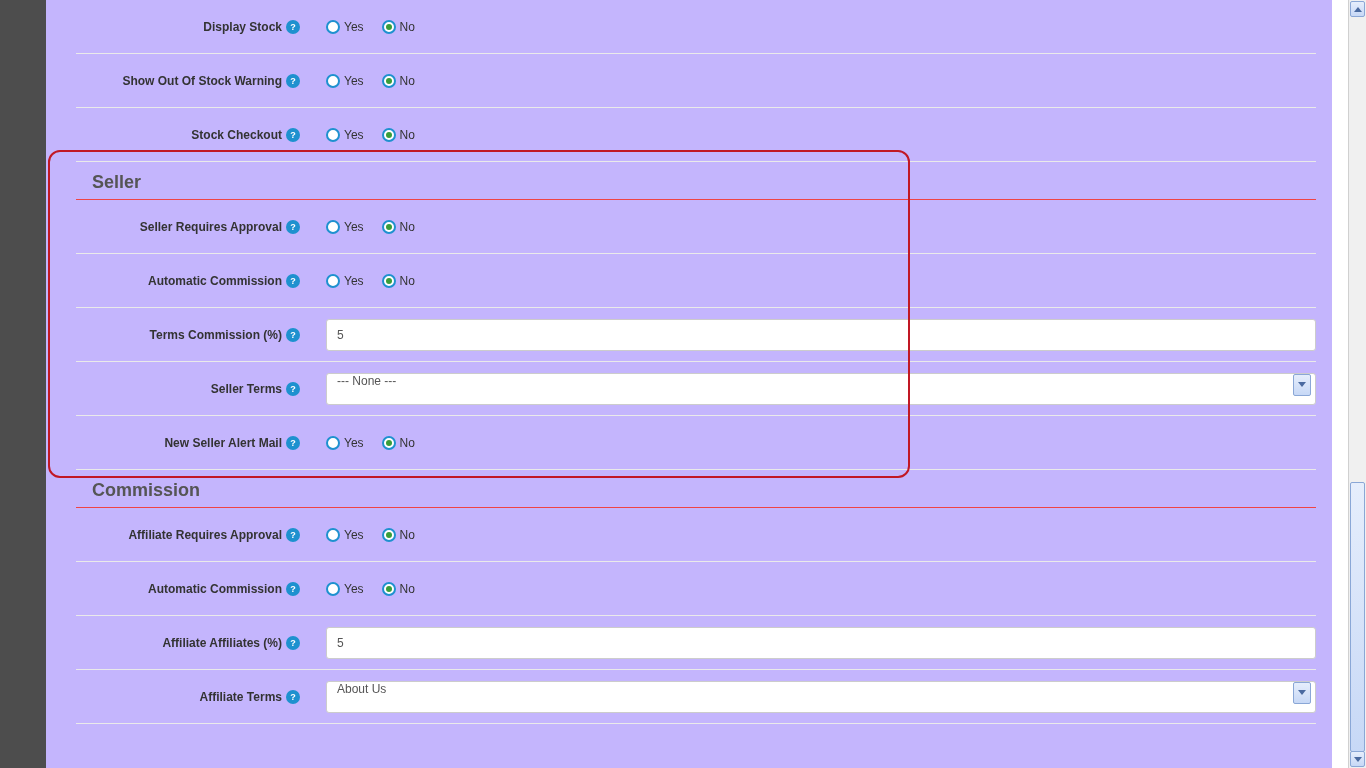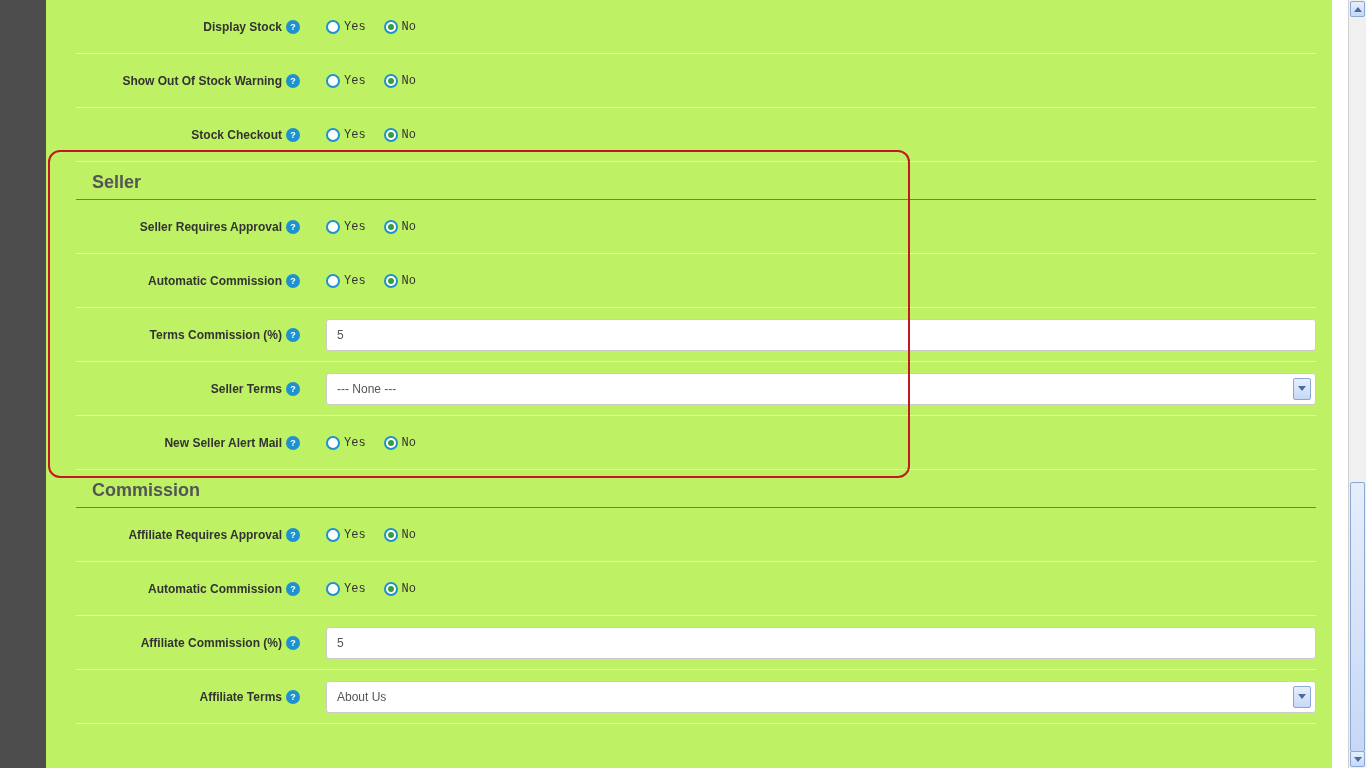--- a/index.html
+++ b/index.html
@@ -17,21 +17,21 @@
   position: absolute;
   left: 0; top: 0;
   width: 46px; height: 768px;
   background: #4d4d4d;
 }
 .content {
   position: absolute;
   left: 46px; top: 0;
   width: 1286px;
   height: 768px;
-  background: #bef264;
+  background: #c4b5fd;
   overflow: hidden;
   padding-right: 10px;
 }
 .form-row {
   display: flex;
   align-items: center;
   border-bottom: 1px solid #eaeaea;
   min-height: 54px;
   padding: 10px 0;
 }
@@ -63,21 +63,20 @@
 .control-col {
   flex: 1;
   padding-left: 18px;
   display: flex;
   align-items: center;
 }
 .radio-group {
   display: flex;
   gap: 18px;
   align-items: center;
-  font-family: Liberation Mono, monospace;
 }
 .radio-opt {
   display: inline-flex;
   align-items: center;
   gap: 4px;
   cursor: pointer;
   font-size: 12px;
   color: #333;
 }
 .radio-circle {
@@ -109,21 +108,21 @@
 .select-wrap {
   width: 100%;
   height: 32px;
   border: 1px solid #ccc;
   border-radius: 3px;
   padding: 0 10px;
   font-size: 12px;
   color: #555;
   background: #fff;
   display: flex;
-  align-items: center;
+  align-items: flex-start;
   justify-content: space-between;
 }
 .select-button {
   width: 18px; height: 22px;
   background: linear-gradient(#e6eefc, #c7d8f6);
   border: 1px solid #8aa7d6;
   border-radius: 2px;
   display: flex;
   align-items: center;
   justify-content: center;
@@ -374,21 +373,21 @@
           <label class="radio-opt">
             <span class="radio-circle selected"></span>
             <span>No</span>
           </label>
         </div>
       </div>
     </div>
 
     <div class="form-row">
       <div class="label-col">
-        <span>Affiliate Commission (%)</span>
+        <span>Affiliate Affiliates (%)</span>
         <span class="help-icon">?</span>
       </div>
       <div class="control-col">
         <input type="text" class="text-input" value="5" style="">
       </div>
     </div>
 
     <div class="form-row">
       <div class="label-col">
         <span>Affiliate Terms</span>

